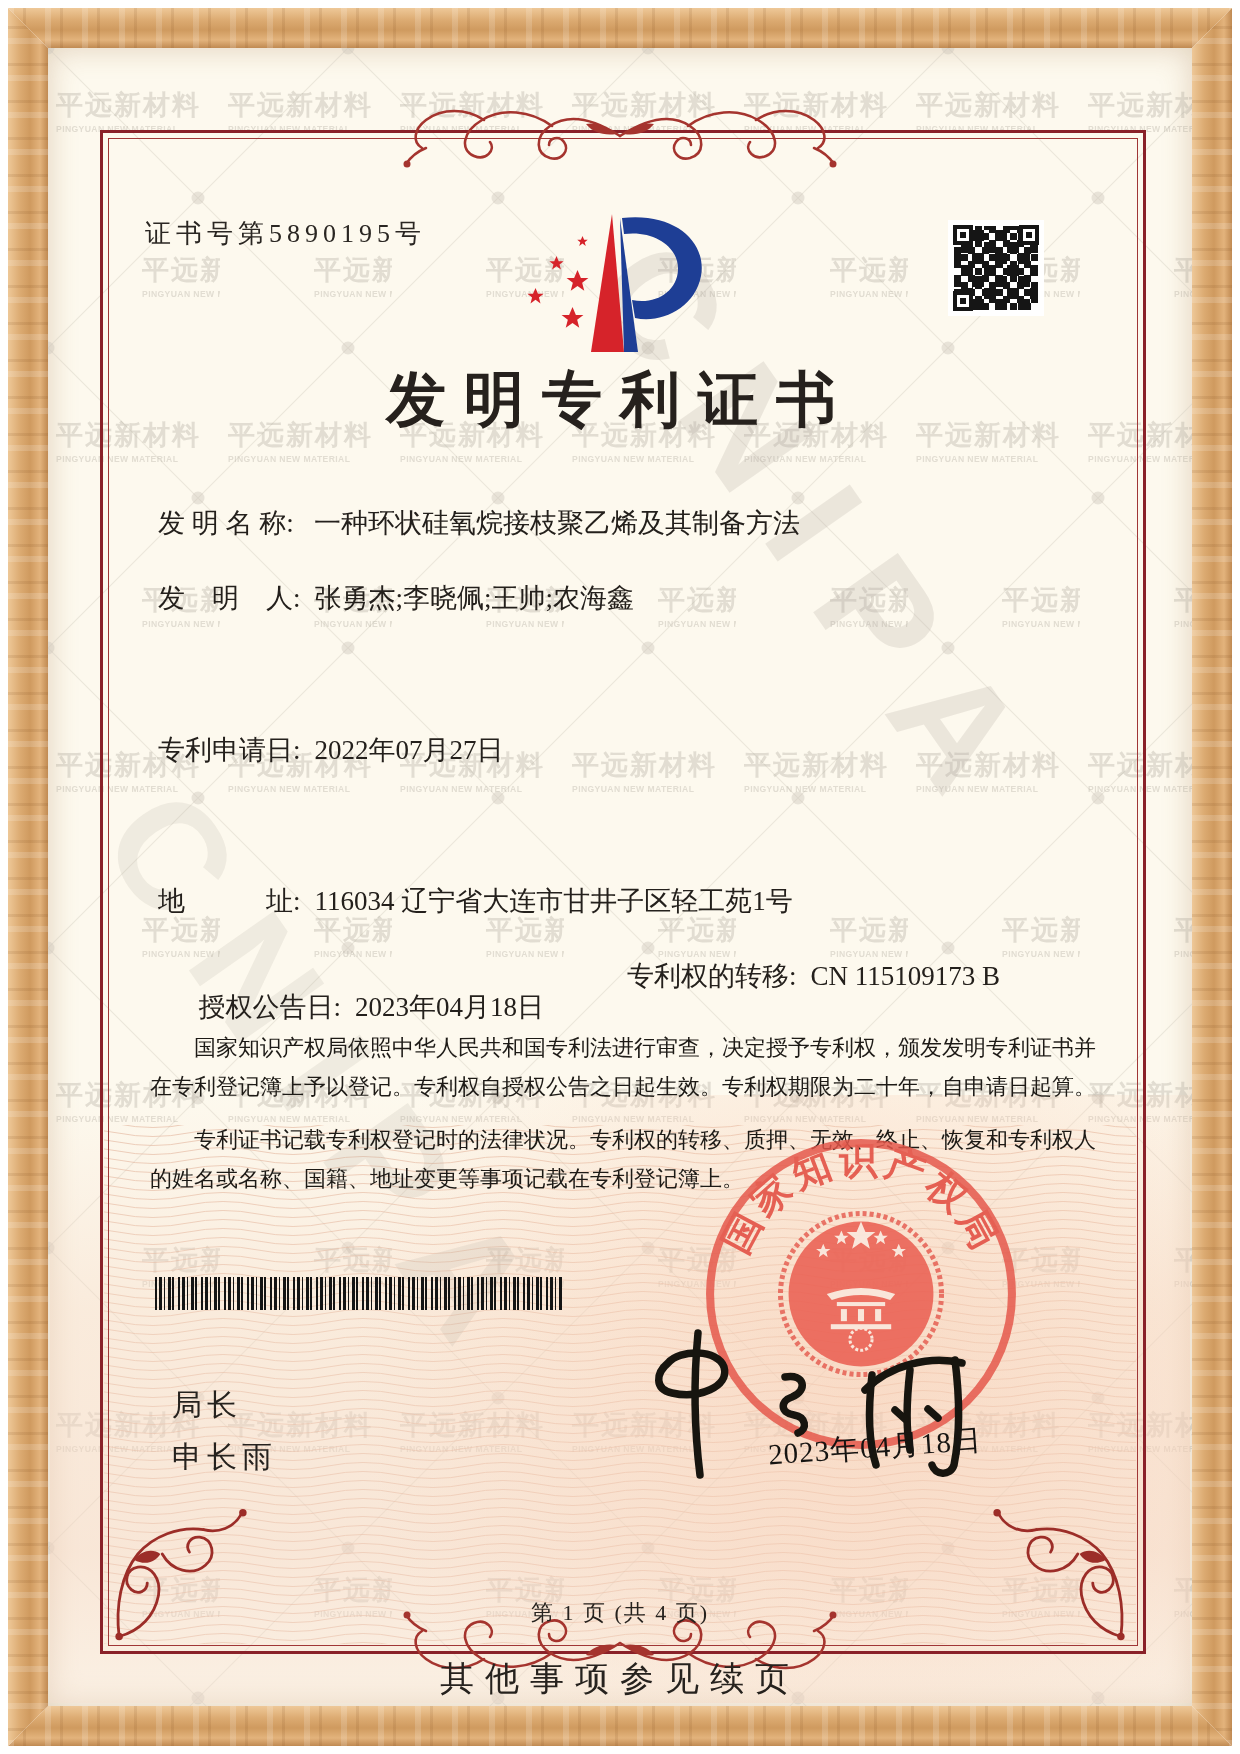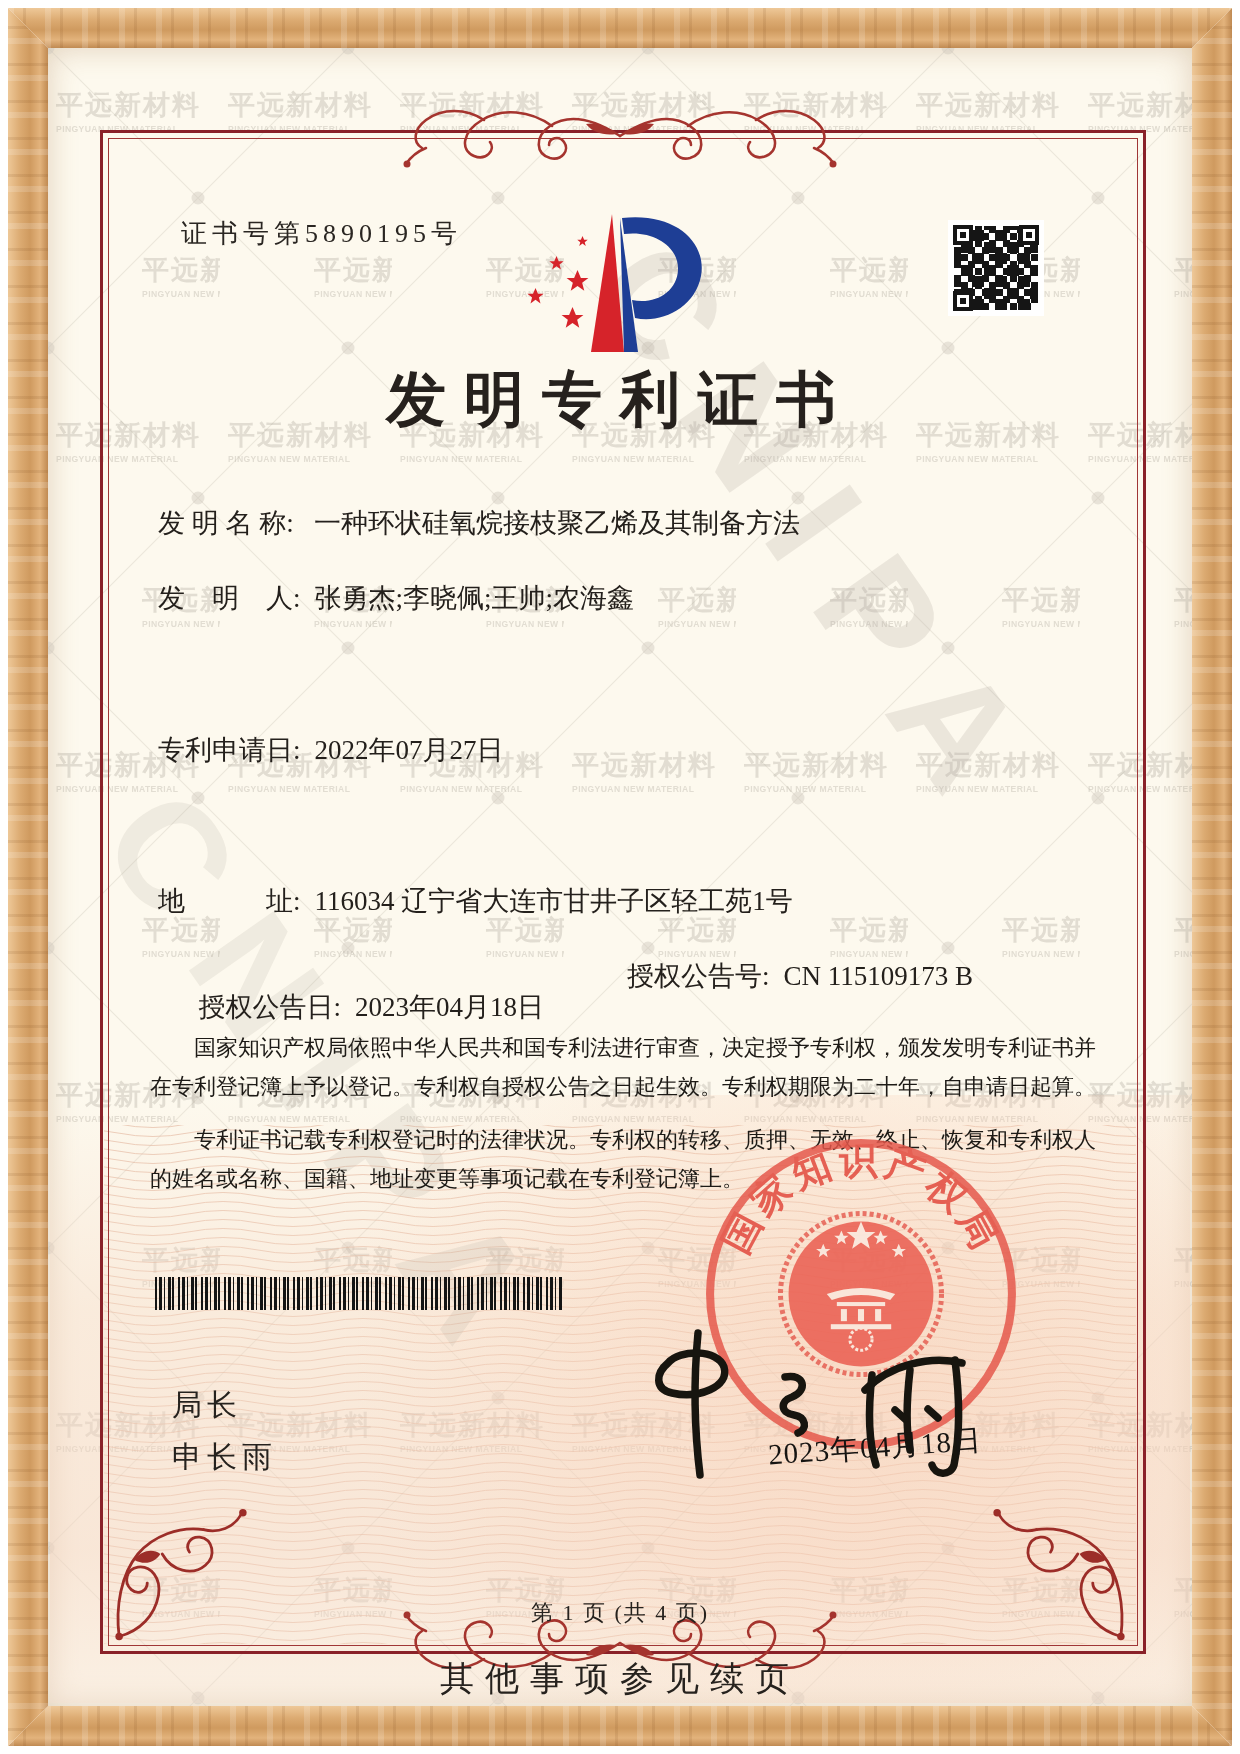--- a/index.html
+++ b/index.html
@@ -31,21 +31,21 @@
     font-weight:bold;font-size:150px;letter-spacing:42px;transform:rotate(55deg);transform-origin:left top;pointer-events:none;}
   .mono-a{left:652px;top:162px;color:rgba(172,166,154,.22);}
   .mono-b{left:162px;top:712px;color:rgba(172,166,154,.17);}
 
   
   .frame{position:absolute;left:52px;top:82px;width:1040px;height:1518px;border:3.5px solid #8a2129;z-index:4;pointer-events:none;}
   .frame-inner{position:absolute;inset:5px;border:1.6px solid #a03636;}
   .orn{position:absolute;z-index:5;pointer-events:none;}
 
   
-  .cert-no{position:absolute;left:97px;top:168px;font-size:26px;letter-spacing:5px;color:#2a2622;z-index:6;margin-left:36px;}
+  .cert-no{position:absolute;left:97px;top:168px;font-size:26px;letter-spacing:5px;color:#2a2622;z-index:6;}
   .logo{position:absolute;left:477px;top:160px;z-index:6;}
   .qr{position:absolute;left:900px;top:172px;width:96px;height:96px;background:#fff;padding:5px;box-sizing:border-box;z-index:6;}
   .qr .mods{position:absolute;left:6px;top:6px;right:6px;bottom:6px;
     background:repeating-conic-gradient(#151515 0% 25%,transparent 0% 50%) 0 0/14px 14px,
                repeating-conic-gradient(#151515 0% 25%,transparent 0% 50%) 7px 4px/23px 23px;}
   .qr .finder{position:absolute;width:20px;height:20px;border:4px solid #151515;background:#fff;box-sizing:border-box;}
   .qr .finder i{position:absolute;left:3px;top:3px;width:6px;height:6px;background:#151515;display:block;}
   .qr .f-tl{left:5px;top:5px;} .qr .f-tr{right:5px;top:5px;} .qr .f-bl{left:5px;bottom:5px;}
   .title{position:absolute;left:0;right:0;top:312px;text-align:center;font-size:60px;font-weight:900;
          letter-spacing:18px;color:#26211d;z-index:6;}
@@ -197,21 +197,21 @@
     </div>
 
     <div class="title">发明专利证书</div>
 
     <div class="field-row r0"><span class="lab">发 明 名 称:</span><span class="val">一种环状硅氧烷接枝聚乙烯及其制备方法</span></div>
     <div class="field-row r1"><span class="lab">发　明　人:</span><span class="val">张勇杰;李晓佩;王帅;农海鑫</span></div>
     <div class="field-row r3"><span class="lab">专利申请日:</span><span class="val">2022年07月27日</span></div>
     <div class="field-row r5"><span class="lab">地　　　址:</span><span class="val">116034 辽宁省大连市甘井子区轻工苑1号</span></div>
     <div class="field-row r6">
       <span>授权公告日:</span><span class="val">2023年04月18日</span>
-      <span class="col2"><span>授权公告号:</span><span class="val">CN 115109173 B</span></span>
+      <span class="col2"><span>专利权的转移:</span><span class="val">CN 115109173 B</span></span>
     </div>
 
     <div class="paras">
       <p>国家知识产权局依照中华人民共和国专利法进行审查，决定授予专利权，颁发发明专利证书并在专利登记簿上予以登记。专利权自授权公告之日起生效。专利权期限为二十年，自申请日起算。</p>
       <p>专利证书记载专利权登记时的法律状况。专利权的转移、质押、无效、终止、恢复和专利权人的姓名或名称、国籍、地址变更等事项记载在专利登记簿上。</p>
     </div>
 
     <div class="barcode"></div>
 
     <div class="director">局长</div>

